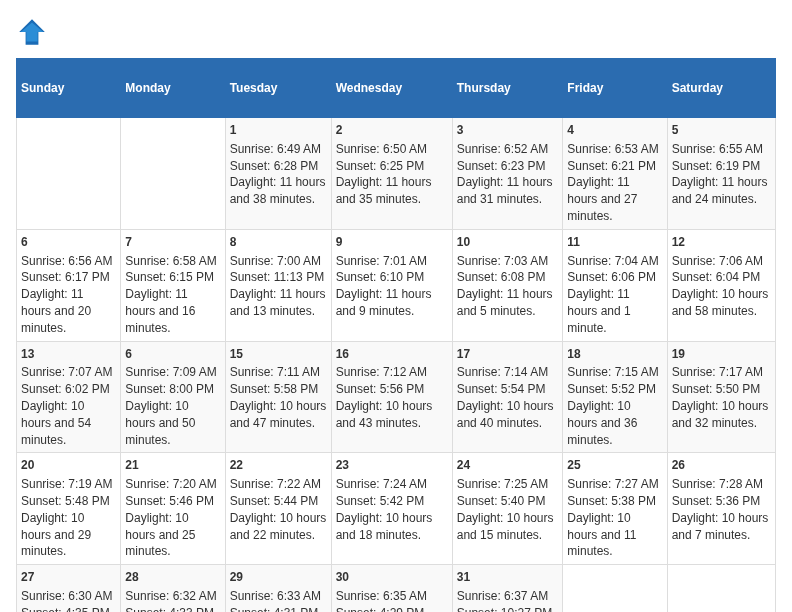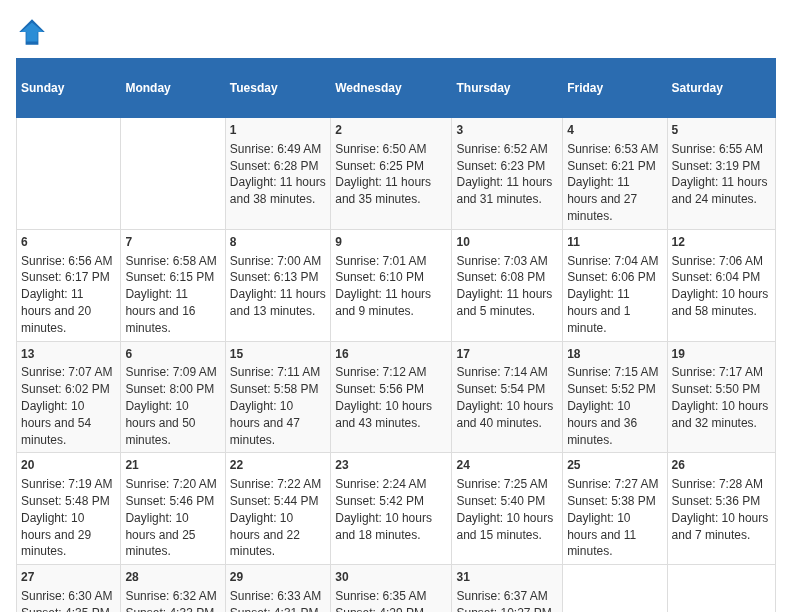--- a/index.html
+++ b/index.html
@@ -154,21 +154,21 @@
         <td>
           <span class="day-num">4</span>
           <div class="day-info">Sunrise: 6:53 AM
 Sunset: 6:21 PM
 Daylight: 11 hours
 and 27 minutes.</div>
         </td>
         <td>
           <span class="day-num">5</span>
           <div class="day-info">Sunrise: 6:55 AM
-Sunset: 3:19 PM
+Sunset: 6:19 PM
 Daylight: 11 hours
 and 24 minutes.</div>
         </td>
       </tr>
       <tr>
         <td>
           <span class="day-num">6</span>
           <div class="day-info">Sunrise: 6:56 AM
 Sunset: 6:17 PM
 Daylight: 11 hours
@@ -177,21 +177,21 @@
         <td>
           <span class="day-num">7</span>
           <div class="day-info">Sunrise: 6:58 AM
 Sunset: 6:15 PM
 Daylight: 11 hours
 and 16 minutes.</div>
         </td>
         <td>
           <span class="day-num">8</span>
           <div class="day-info">Sunrise: 7:00 AM
-Sunset: 6:13 PM
+Sunset: 11:13 PM
 Daylight: 11 hours
 and 13 minutes.</div>
         </td>
         <td>
           <span class="day-num">9</span>
           <div class="day-info">Sunrise: 7:01 AM
 Sunset: 6:10 PM
 Daylight: 11 hours
 and 9 minutes.</div>
         </td>
@@ -285,21 +285,21 @@
         </td>
         <td>
           <span class="day-num">22</span>
           <div class="day-info">Sunrise: 7:22 AM
 Sunset: 5:44 PM
 Daylight: 10 hours
 and 22 minutes.</div>
         </td>
         <td>
           <span class="day-num">23</span>
-          <div class="day-info">Sunrise: 2:24 AM
+          <div class="day-info">Sunrise: 7:24 AM
 Sunset: 5:42 PM
 Daylight: 10 hours
 and 18 minutes.</div>
         </td>
         <td>
           <span class="day-num">24</span>
           <div class="day-info">Sunrise: 7:25 AM
 Sunset: 5:40 PM
 Daylight: 10 hours
 and 15 minutes.</div>

